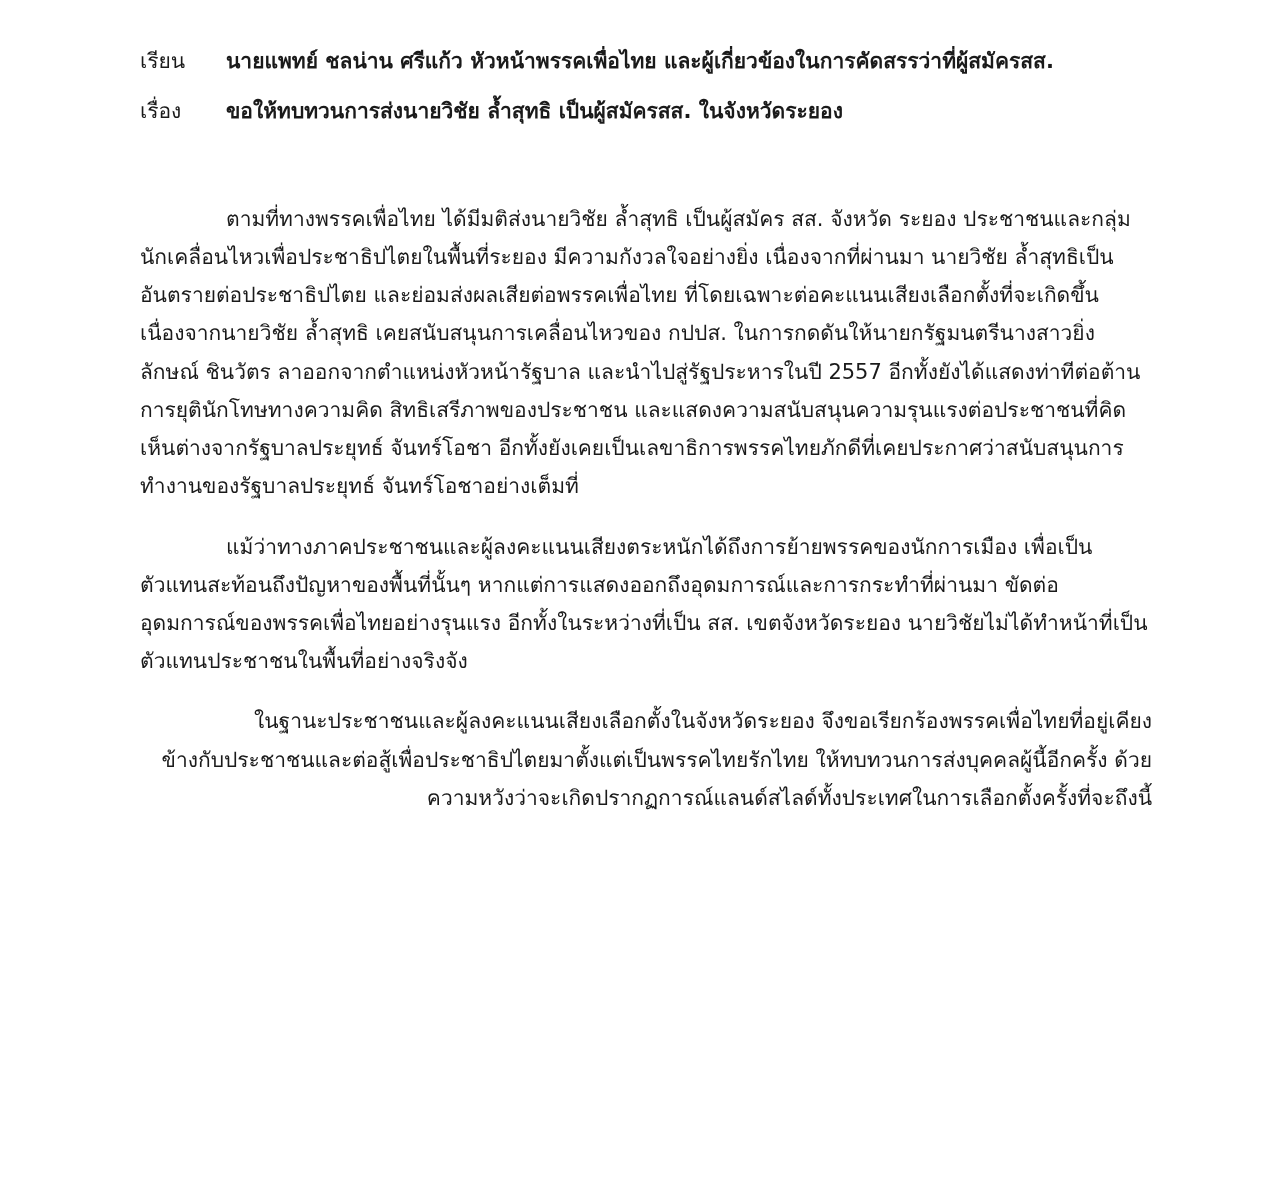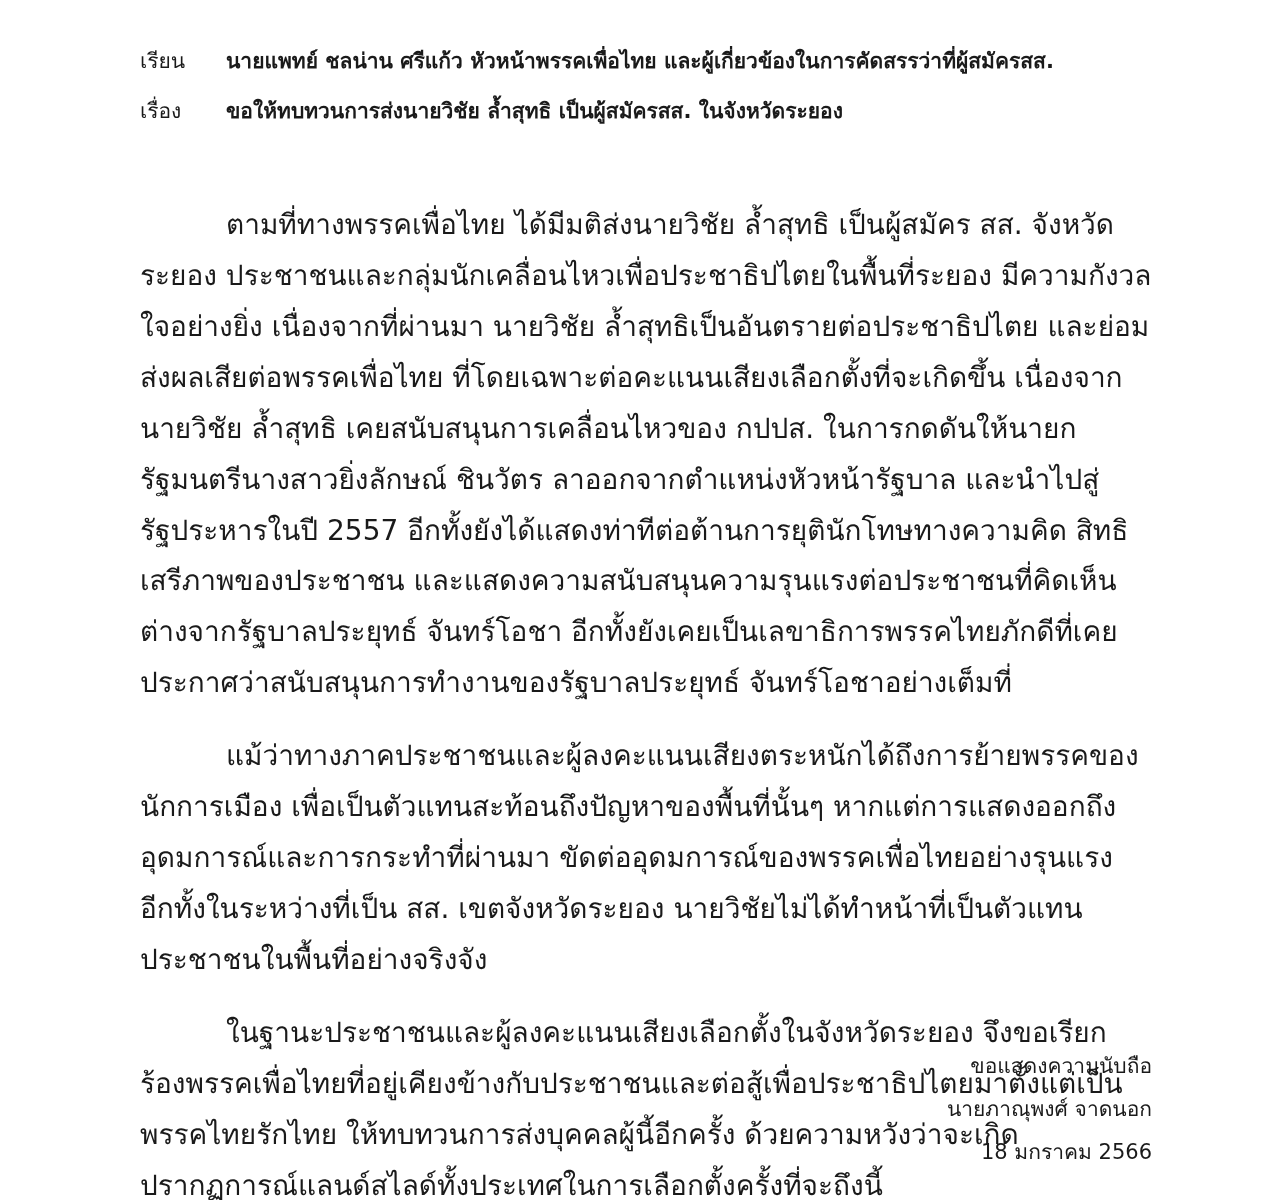--- a/index.html
+++ b/index.html
@@ -40,30 +40,31 @@
   }
   .header-value {
     flex: 1 1 auto;
     color: #1a1a1a;
     font-weight: bold;
   }
   .body-block {
     margin-top: 68px;
   }
   p.para {
-    font-size: 28px;
+    font-size: 21px;
     line-height: 1.82;
     text-indent: 86px;
     margin: 0 0 22px 0;
     text-align: left;
     color: #1a1a1a;
     word-break: break-word;
   }
   p.para.tight {
     margin-bottom: 37px;
+    text-align: right;
   }
   .signature-block {
     position: absolute;
     right: 128px;
     bottom: 26px;
     text-align: right;
     font-size: 21px;
     line-height: 2.05;
   }
   .sig-line {
@@ -86,19 +87,14 @@
       <span class="header-value">ขอให้ทบทวนการส่งนายวิชัย ล้ำสุทธิ เป็นผู้สมัครสส. ในจังหวัดระยอง</span>
     </div>
   </div>
 
   <div class="body-block">
     <p class="para">ตามที่ทางพรรคเพื่อไทย ได้มีมติส่งนายวิชัย ล้ำสุทธิ เป็นผู้สมัคร สส. จังหวัด ระยอง ประชาชนและกลุ่มนักเคลื่อนไหวเพื่อประชาธิปไตยในพื้นที่ระยอง มีความกังวลใจอย่างยิ่ง เนื่องจากที่ผ่านมา นายวิชัย ล้ำสุทธิเป็นอันตรายต่อประชาธิปไตย และย่อมส่งผลเสียต่อพรรคเพื่อไทย ที่โดยเฉพาะต่อคะแนนเสียงเลือกตั้งที่จะเกิดขึ้น เนื่องจากนายวิชัย ล้ำสุทธิ เคยสนับสนุนการเคลื่อนไหวของ กปปส. ในการกดดันให้นายกรัฐมนตรีนางสาวยิ่งลักษณ์ ชินวัตร ลาออกจากตำแหน่งหัวหน้ารัฐบาล และนำไปสู่รัฐประหารในปี 2557 อีกทั้งยังได้แสดงท่าทีต่อต้านการยุตินักโทษทางความคิด สิทธิเสรีภาพของประชาชน และแสดงความสนับสนุนความรุนแรงต่อประชาชนที่คิดเห็นต่างจากรัฐบาลประยุทธ์ จันทร์โอชา  อีกทั้งยังเคยเป็นเลขาธิการพรรคไทยภักดีที่เคยประกาศว่าสนับสนุนการทำงานของรัฐบาลประยุทธ์ จันทร์โอชาอย่างเต็มที่</p>
     <p class="para">แม้ว่าทางภาคประชาชนและผู้ลงคะแนนเสียงตระหนักได้ถึงการย้ายพรรคของนักการเมือง เพื่อเป็นตัวแทนสะท้อนถึงปัญหาของพื้นที่นั้นๆ หากแต่การแสดงออกถึงอุดมการณ์และการกระทำที่ผ่านมา ขัดต่ออุดมการณ์ของพรรคเพื่อไทยอย่างรุนแรง อีกทั้งในระหว่างที่เป็น สส. เขตจังหวัดระยอง นายวิชัยไม่ได้ทำหน้าที่เป็นตัวแทนประชาชนในพื้นที่อย่างจริงจัง</p>
     <p class="para tight">ในฐานะประชาชนและผู้ลงคะแนนเสียงเลือกตั้งในจังหวัดระยอง จึงขอเรียกร้องพรรคเพื่อไทยที่อยู่เคียงข้างกับประชาชนและต่อสู้เพื่อประชาธิปไตยมาตั้งแต่เป็นพรรคไทยรักไทย ให้ทบทวนการส่งบุคคลผู้นี้อีกครั้ง ด้วยความหวังว่าจะเกิดปรากฏการณ์แลนด์สไลด์ทั้งประเทศในการเลือกตั้งครั้งที่จะถึงนี้</p>
   </div>
 
-  <div class="signature-block">
-    <div class="sig-line">ขอแสดงความนับถือ</div>
-    <div class="sig-line">นายภาณุพงศ์ จาดนอก</div>
-    <div class="sig-line">18 มกราคม 2566</div>
-  </div>
 
 </div>
 
 </body></html>

